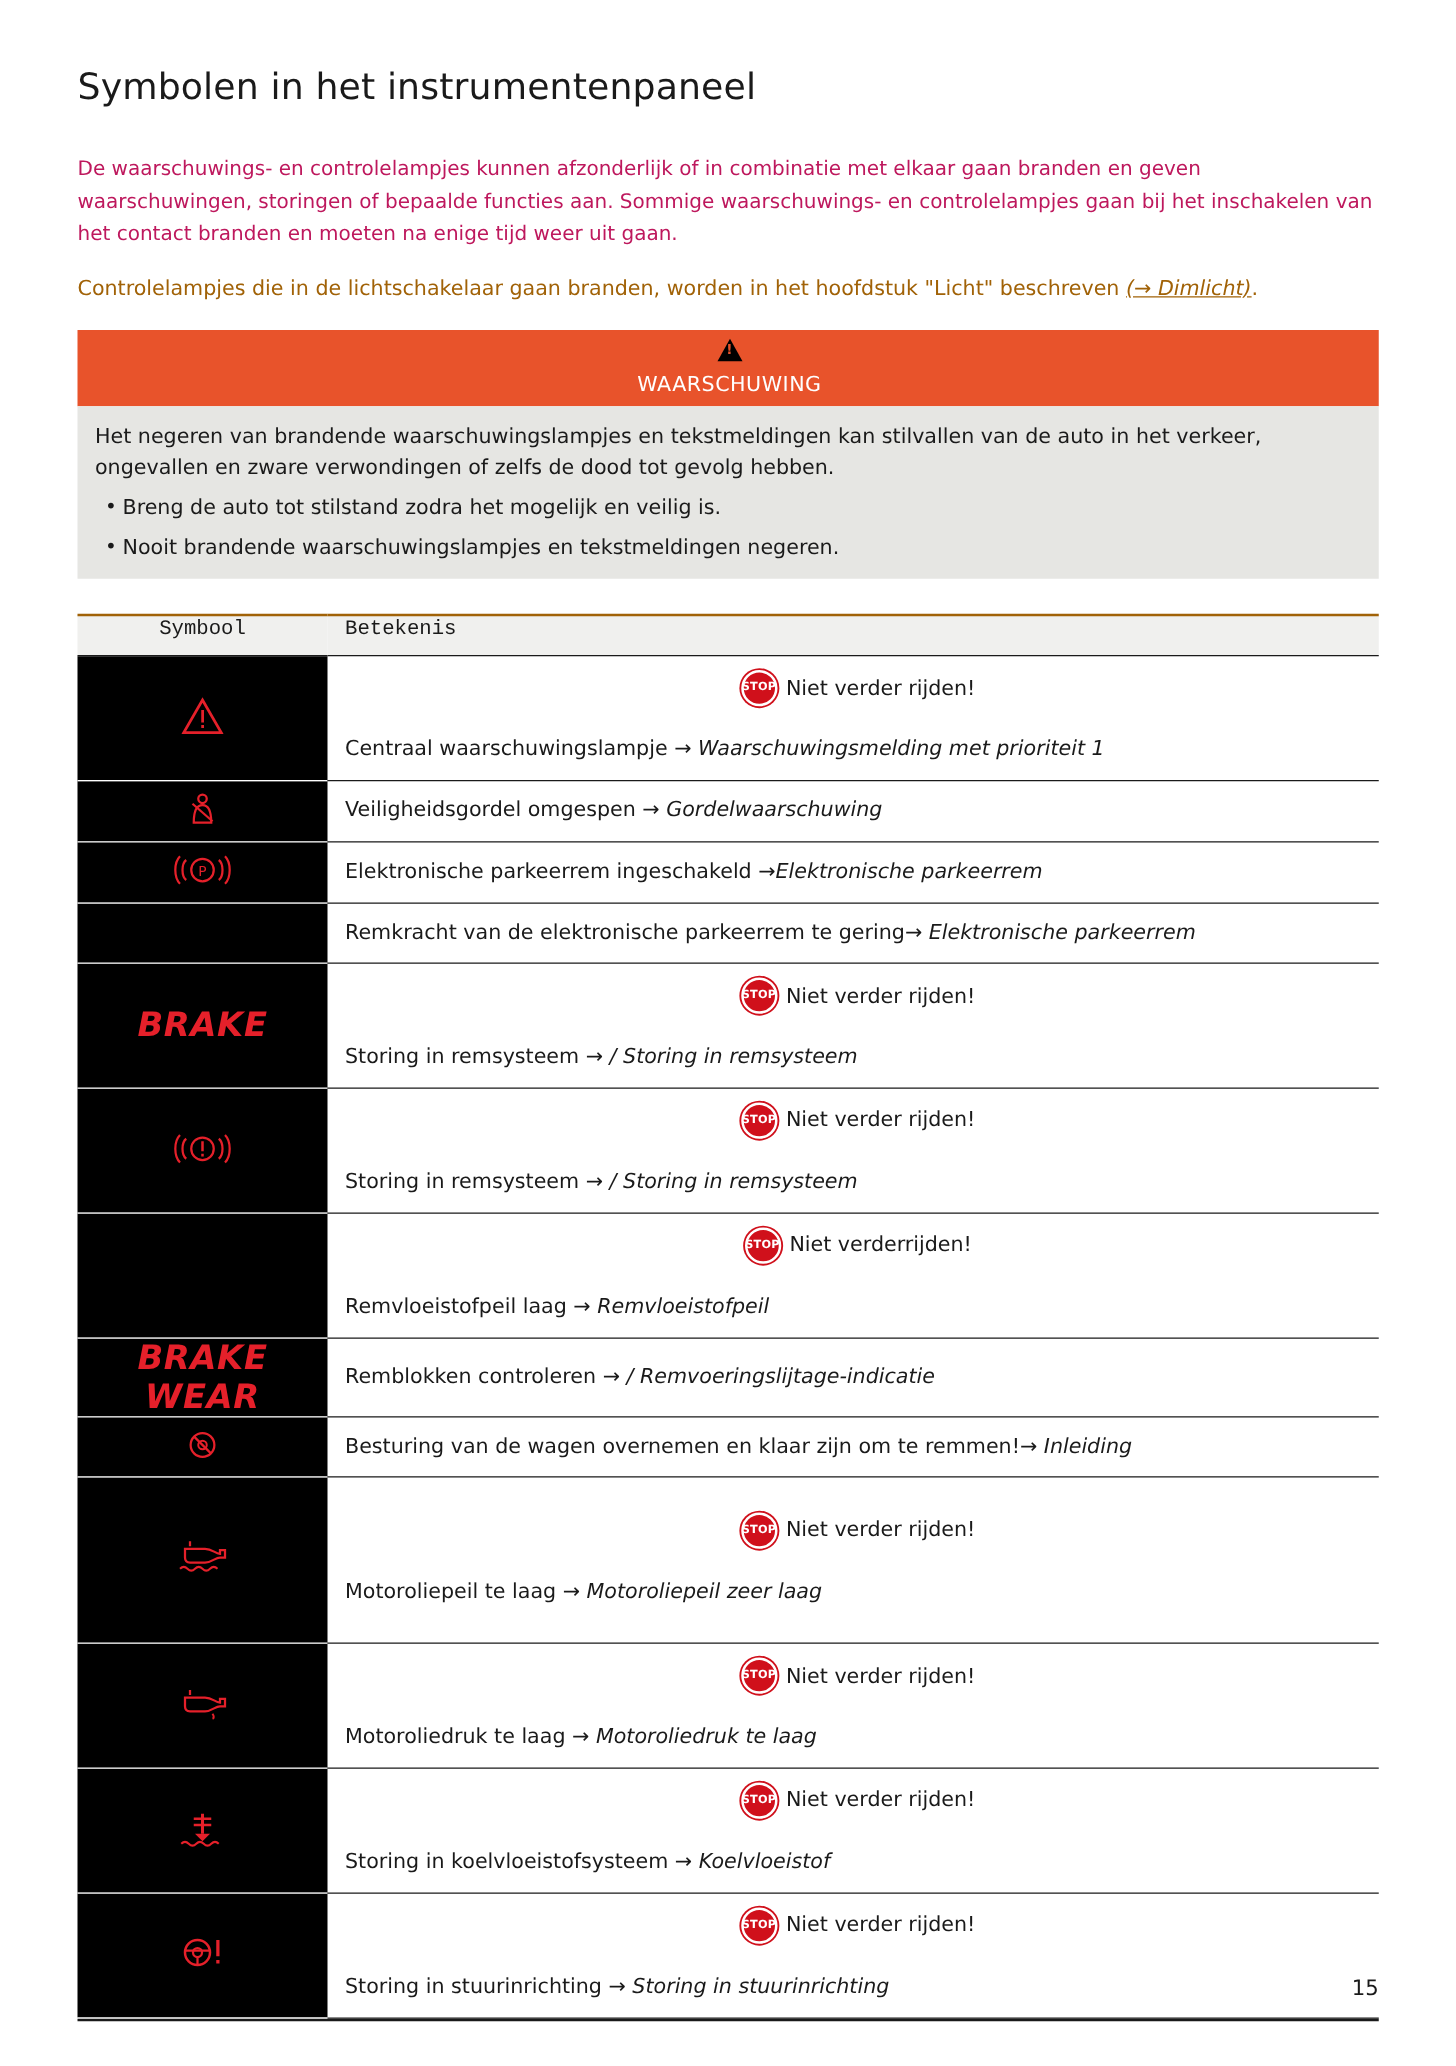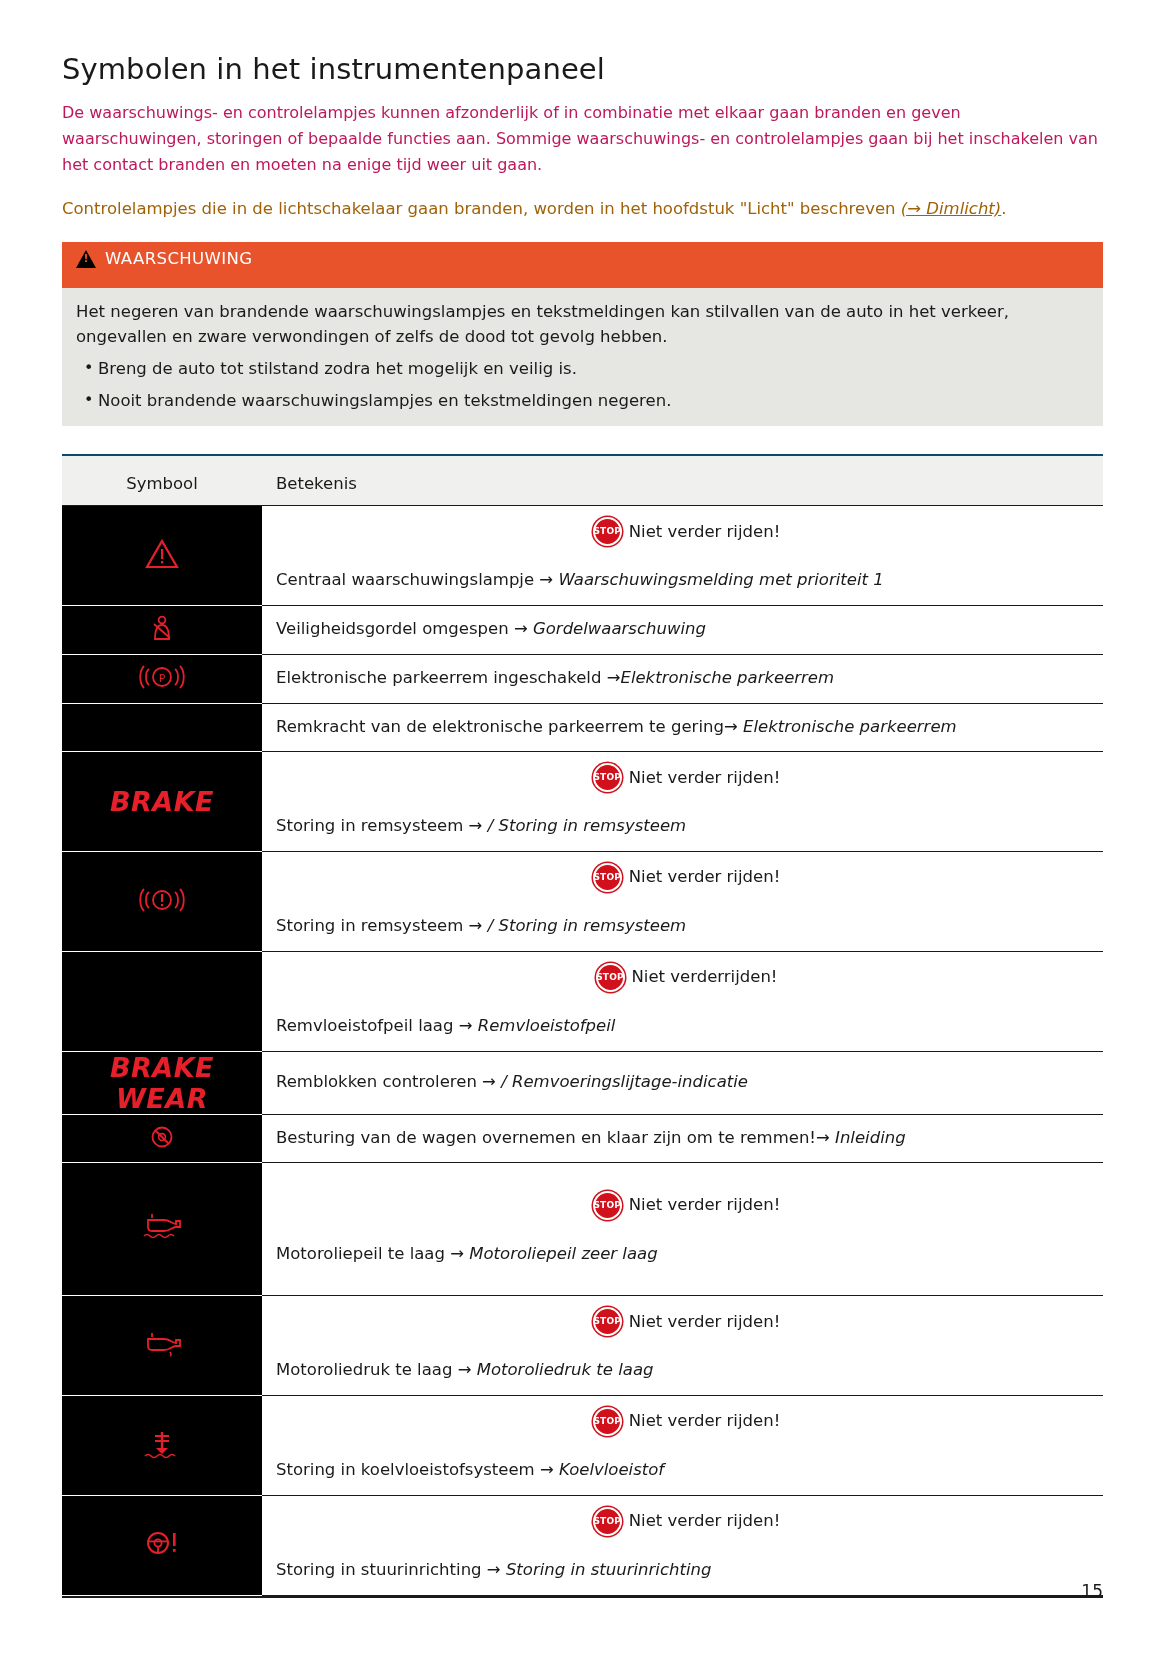--- a/index.html
+++ b/index.html
@@ -17,21 +17,21 @@
   .page {
     padding: 52px 62px 0 62px;
     box-sizing: border-box;
     width: 1165px;
     height: 1653px;
     position: relative;
   }
   h1.title {
     font-size: 29px;
     font-weight: normal;
-    margin: 0 0 14px 0;
+    margin: 0 0 36px 0;
     letter-spacing: 0.1px;
     color: #1a1a1a;
   }
   p.intro {
     font-size: 16px;
     line-height: 1.62;
     margin: 0 0 18px 0;
     color: #be185d;
   }
   p.intro2 {
@@ -41,26 +41,27 @@
     color: #a16207;
   }
   .xref {
     font-style: italic;
     text-decoration: underline;
   }
   
   .warn-head {
     background: #e8532b;
     color: #ffffff;
-    padding: 7px 12px 20px 14px;
+    padding: 7px 12px 8px 14px;
     display: flex;
     align-items: center;
     gap: 9px;
     font-size: 16.5px;
     letter-spacing: 0.4px;
+    flex-direction: column;
   }
   .warn-tri {
     display: inline-block;
     width: 0; height: 0;
     border-left: 10px solid transparent;
     border-right: 10px solid transparent;
     border-bottom: 18px solid #000;
     position: relative;
   }
   .warn-tri::after {
@@ -103,24 +104,25 @@
     width: 1041px;
     margin-top: 28px;
     table-layout: fixed;
   }
   table.symtab col.c1 { width: 200px; }
   table.symtab col.c2 { width: 841px; }
   table.symtab thead th {
     background: #f0f0ee;
     font-weight: normal;
     font-size: 16.5px;
-    padding: 18px 0 12px 0;
-    border-top: 2px solid #0c4a6e;
+    padding: 0 0 12px 0;
+    border-top: 2px solid #a16207;
     border-bottom: 1px solid #1a1a1a;
     color: #1a1a1a;
+    font-family: Liberation Mono, monospace;
   }
   table.symtab thead th.h-sym { text-align: center; }
   table.symtab thead th.h-mean { text-align: left; padding-left: 14px; }
   table.symtab td.symcell {
     background: #000000;
     text-align: center;
     vertical-align: middle;
     border-bottom: 1px solid #ffffff;
     padding: 0;
   }

